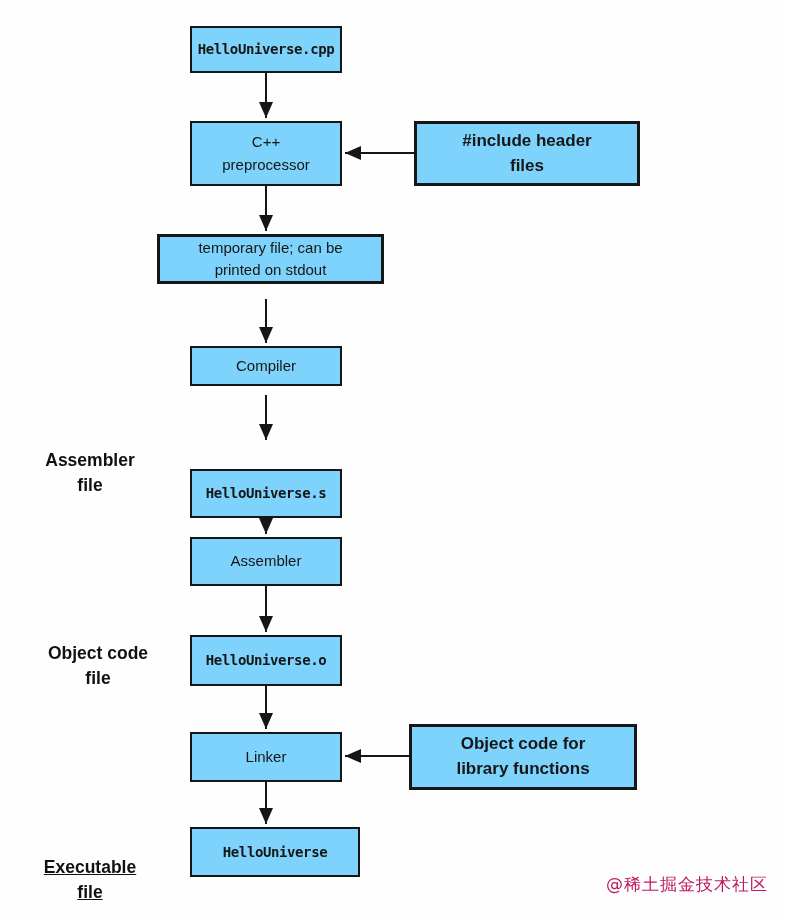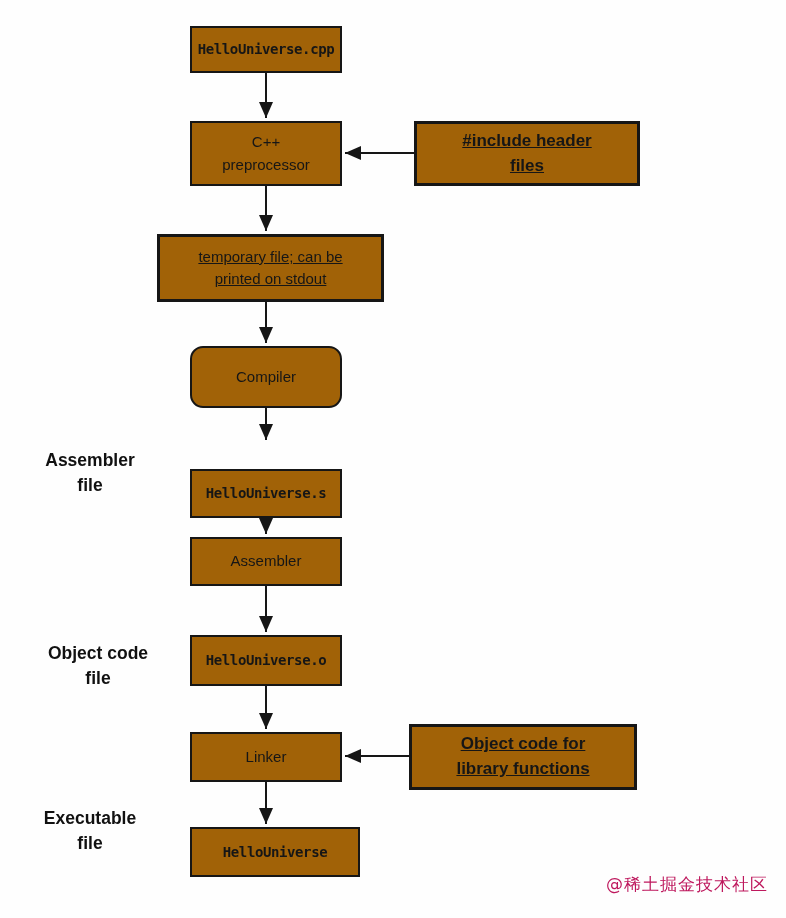--- a/index.html
+++ b/index.html
@@ -13,29 +13,29 @@
     height: 918px;
     background: #fefefe;
     overflow: hidden;
     font-family: "Liberation Sans", sans-serif;
     color: #161616;
   }
   .node {
     position: absolute;
     box-sizing: border-box;
     border: 2px solid #161616;
-    background: #a16207;
+    background: #7dd3fc;
     display: flex;
     align-items: center;
     justify-content: center;
     text-align: center;
     white-space: pre-line;
     line-height: 1.5;
   }
-  .node.thick { border-width: 3px; text-decoration: underline; }
+  .node.thick { border-width: 3px; }
   .sans  { font-family: "Liberation Sans", sans-serif; font-size: 15px; font-weight: 400; }
   .sansbold { font-family: "Liberation Sans", sans-serif; font-size: 17px; font-weight: 700; line-height: 1.45; }
   .mono  { font-family: "DejaVu Sans Mono", monospace; font-size: 14px; font-weight: 700; letter-spacing: -0.4px; }
   .side-label {
     position: absolute;
     font-family: "Liberation Sans", sans-serif;
     font-weight: 700;
     font-size: 17.5px;
     line-height: 1.4;
     text-align: center;
@@ -79,35 +79,35 @@
     <line x1="266" y1="686" x2="266" y2="729" stroke="#161616" stroke-width="2" marker-end="url(#ah)"></line>
     <line x1="266" y1="782" x2="266" y2="824" stroke="#161616" stroke-width="2" marker-end="url(#ah)"></line>
     <line x1="414" y1="153" x2="345" y2="153" stroke="#161616" stroke-width="2" marker-end="url(#ah)"></line>
     <line x1="409" y1="756" x2="345" y2="756" stroke="#161616" stroke-width="2" marker-end="url(#ah)"></line>
   </svg>
 
   <div class="side-label" style="left:20px; top:448px; width:140px;">Assembler
 file</div>
   <div class="side-label" style="left:23px; top:641px; width:150px;">Object code
 file</div>
-  <div class="side-label" style="left:20px; top:806px; width:140px;">Executable
+  <div class="side-label" style="left:20px; top:855px; width:140px;text-decoration:underline;">Executable
 file</div>
 
   <div class="node mono" style="left:190px; top:26px; width:152px; height:47px;">HelloUniverse.cpp</div>
 
   <div class="node sans" style="left:190px; top:121px; width:152px; height:65px;">C++
 preprocessor</div>
 
   <div class="node sansbold thick" style="left:414px; top:121px; width:226px; height:65px;">#include header
 files</div>
 
-  <div class="node sans thick" style="left:157px; top:234px; width:227px; height:68px;">temporary file; can be
+  <div class="node sans thick" style="left:157px; top:234px; width:227px; height:50px;">temporary file; can be
 printed on stdout</div>
 
-  <div class="node sans" style="left:190px; top:346px; width:152px; height:62px;border-radius:13px;">Compiler</div>
+  <div class="node sans" style="left:190px; top:346px; width:152px; height:40px;">Compiler</div>
 
   <div class="node mono" style="left:190px; top:469px; width:152px; height:49px;">HelloUniverse.s</div>
 
   <div class="node sans" style="left:190px; top:537px; width:152px; height:49px;">Assembler</div>
 
   <div class="node mono" style="left:190px; top:635px; width:152px; height:51px;text-align:right;">HelloUniverse.o</div>
 
   <div class="node sans" style="left:190px; top:732px; width:152px; height:50px;">Linker</div>
 
   <div class="node sansbold thick" style="left:409px; top:724px; width:228px; height:66px;">Object code for

